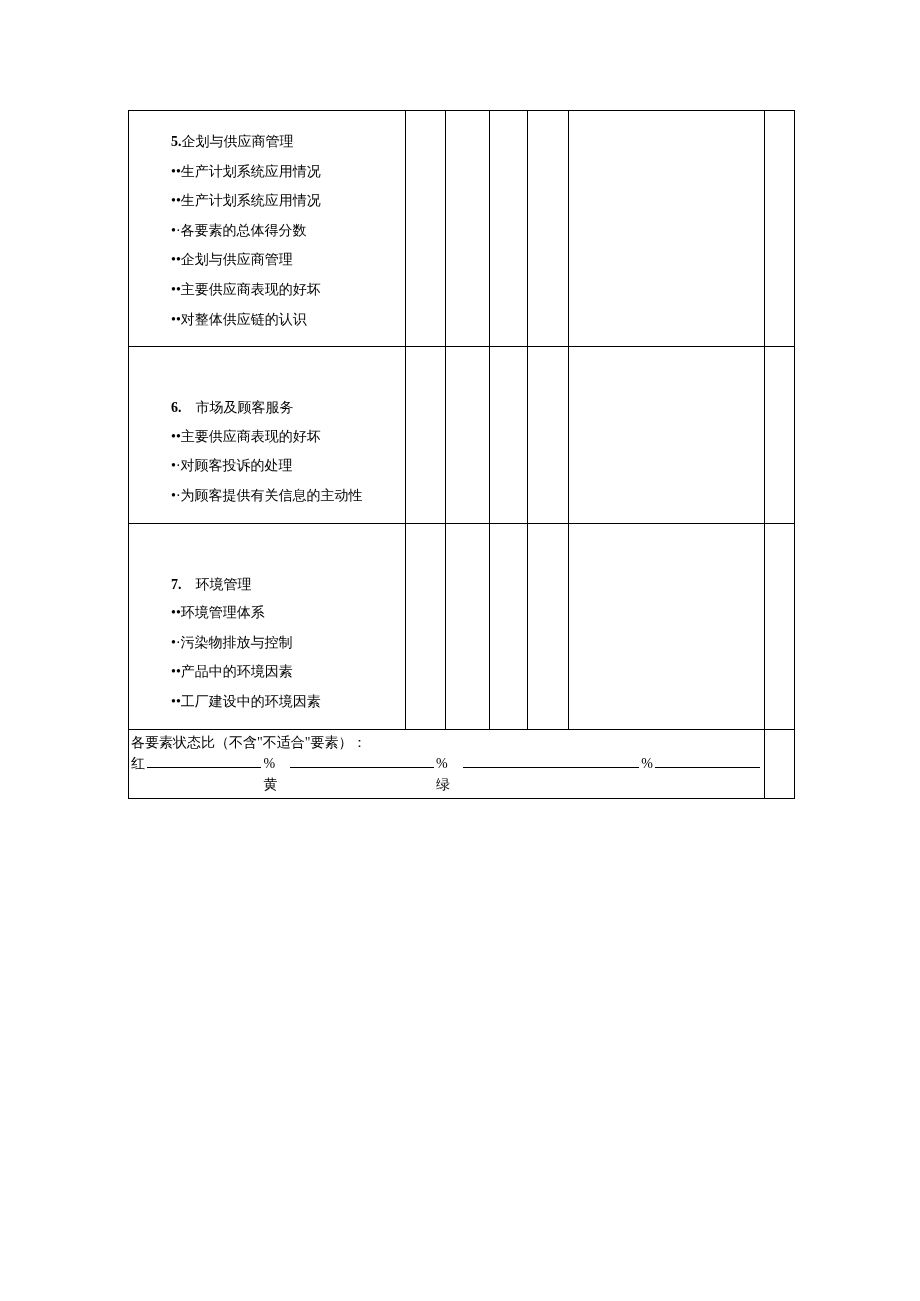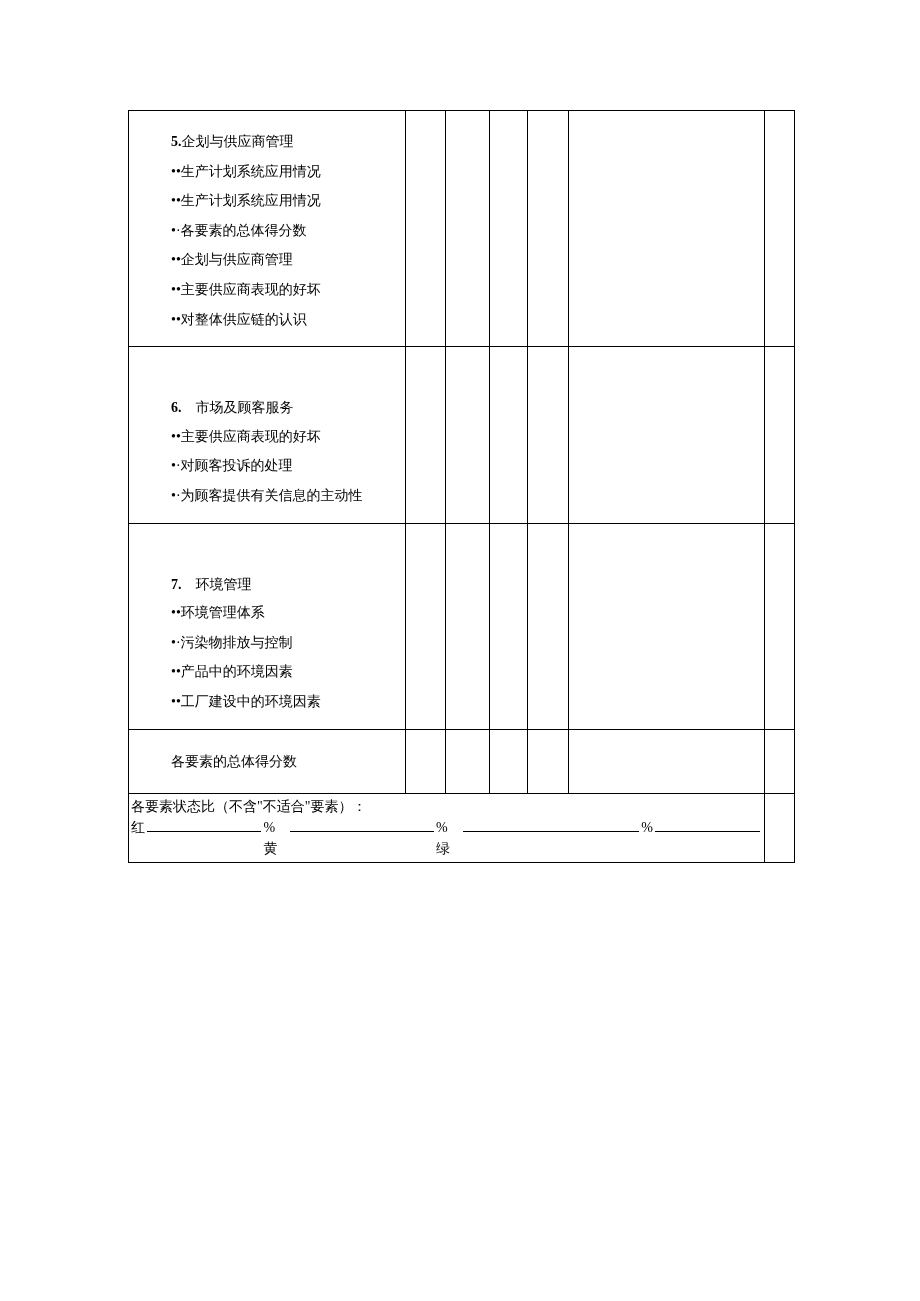--- a/index.html
+++ b/index.html
@@ -131,31 +131,20 @@
           <div class="line line-last">••工厂建设中的环境因素</div>
         </td>
         <td></td>
         <td></td>
         <td></td>
         <td></td>
         <td></td>
         <td></td>
       </tr>
 
-      <tr>
-        <td>
-          <div class="single-line">各要素的总体得分数</div>
-        </td>
-        <td></td>
-        <td></td>
-        <td></td>
-        <td></td>
-        <td></td>
-        <td></td>
-      </tr>
 
       <tr>
         <td colspan="6" class="footer-cell">
           <div>各要素状态比（不含"不适合"要素）：</div>
           <div class="footer-line2">
             <span>红</span>
             <span class="blank blank-red"></span>
             <span>%黄</span>
             <span class="blank blank-yellow"></span>
             <span>%绿</span>

